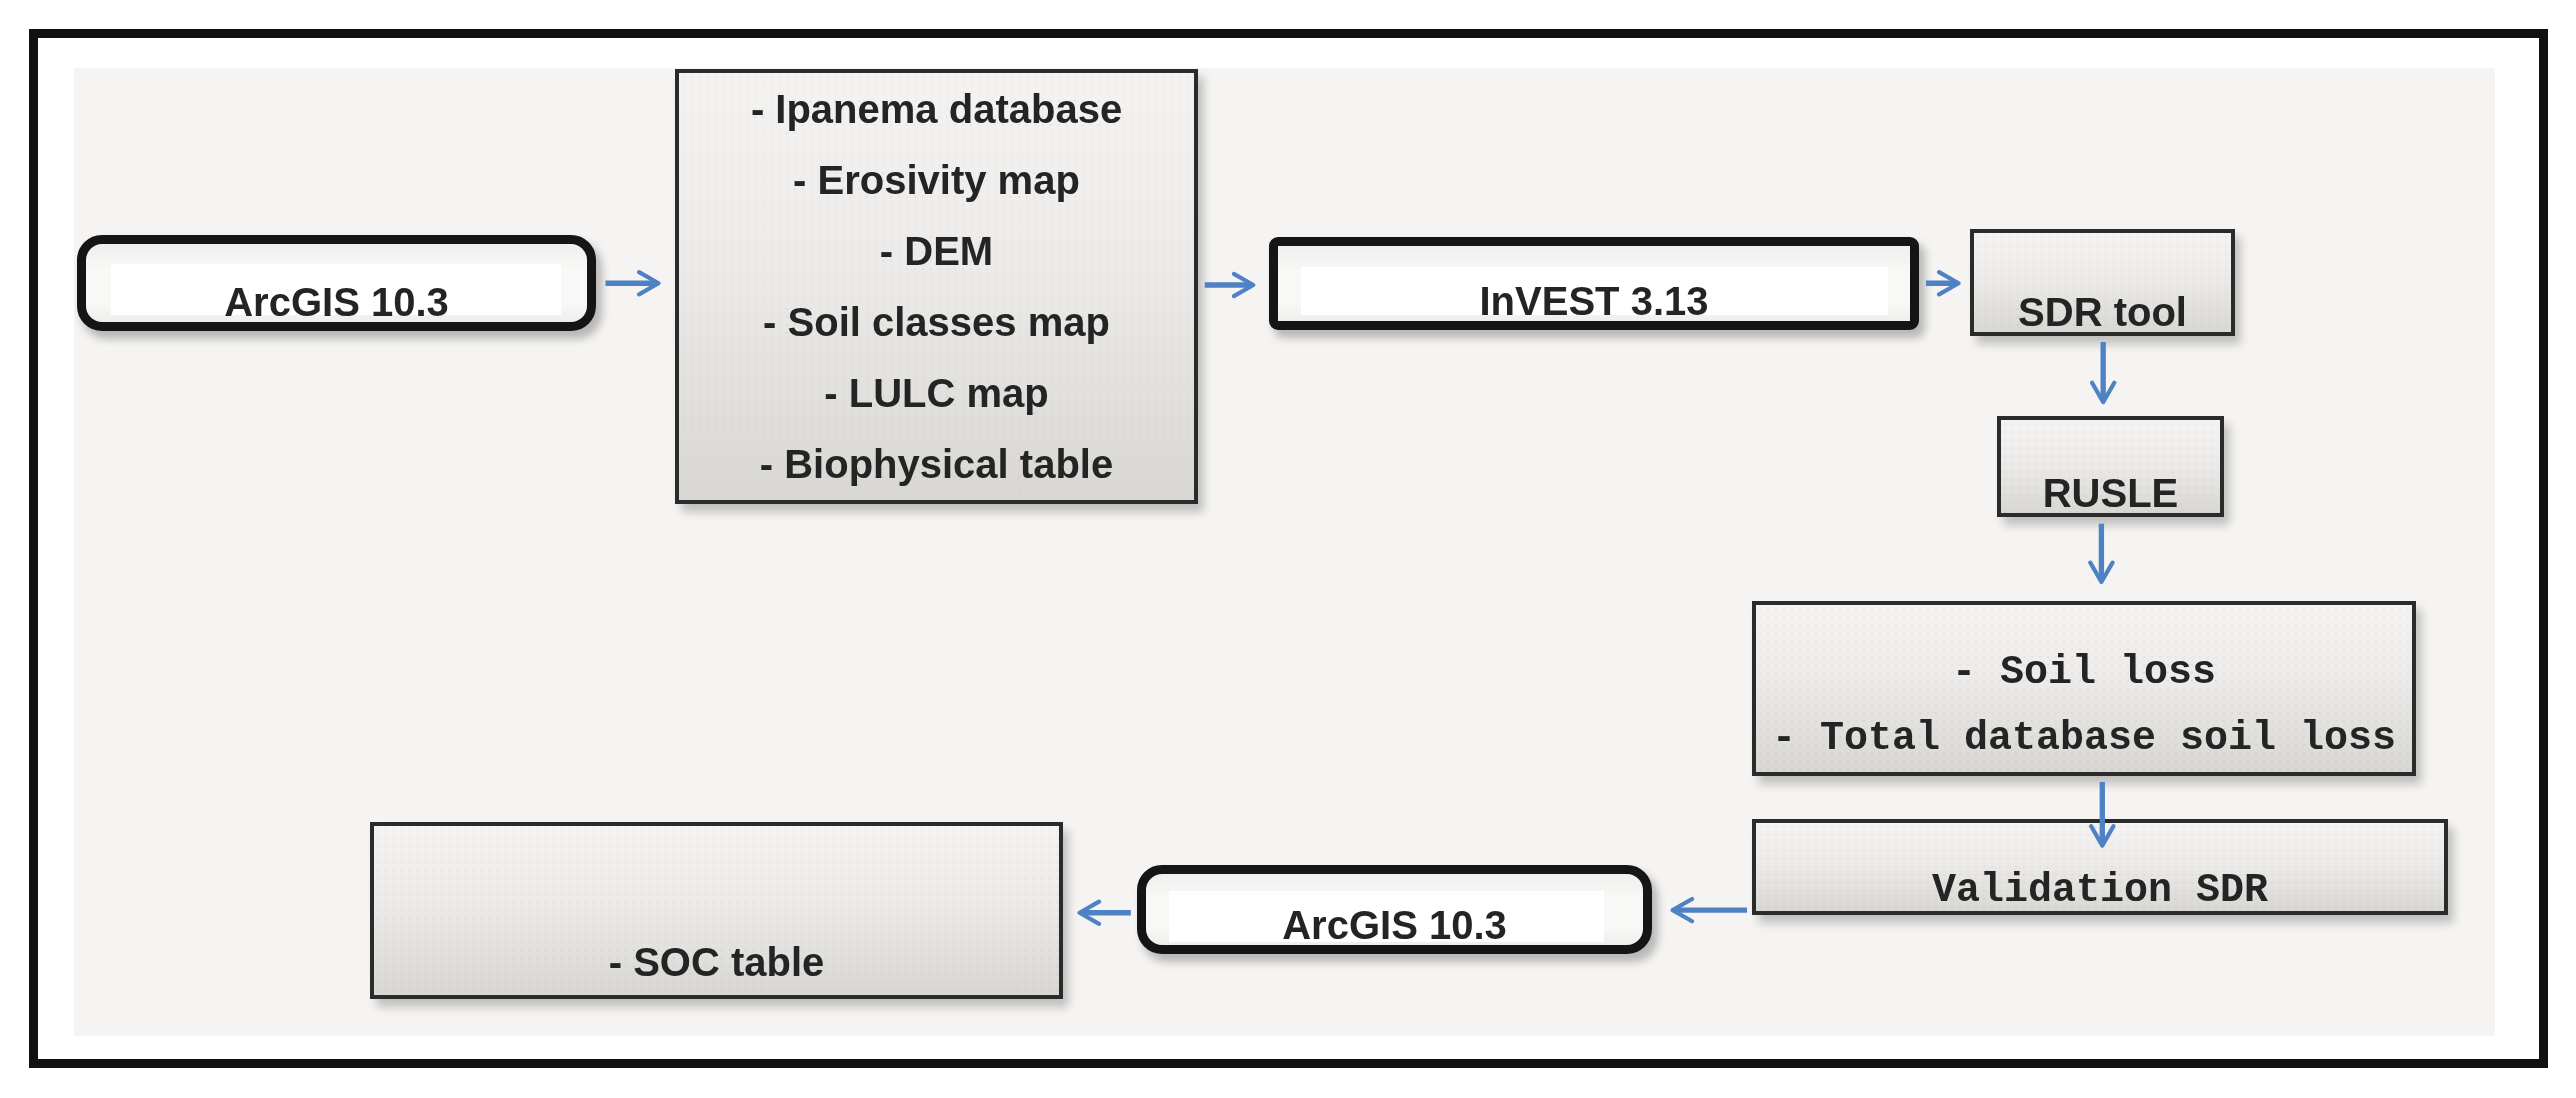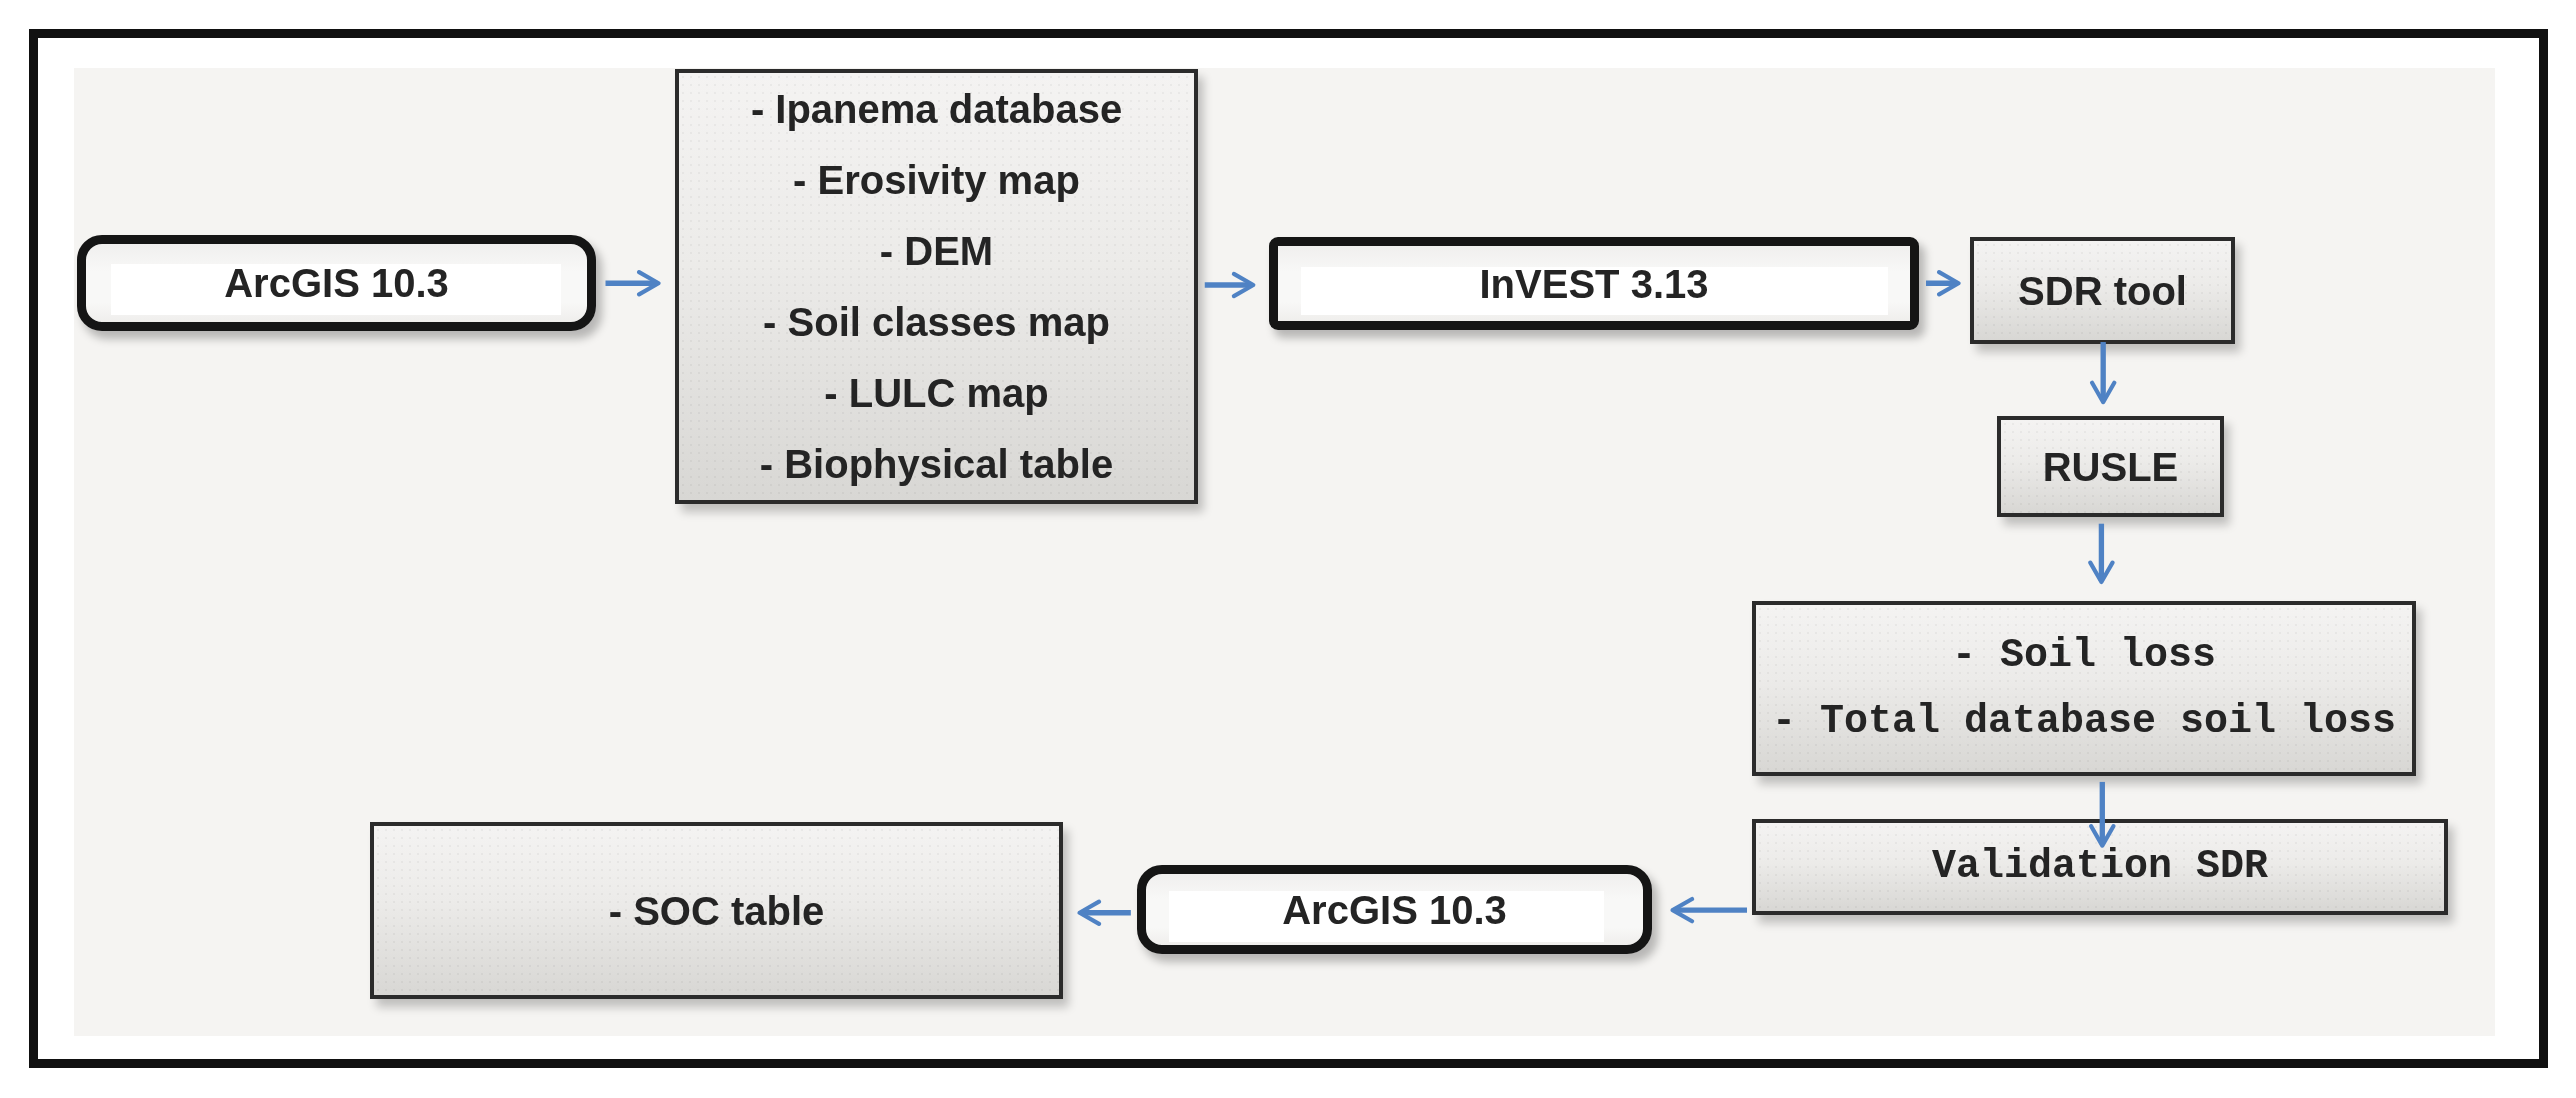--- a/index.html
+++ b/index.html
@@ -12,21 +12,21 @@
 
   .frame {
     position:absolute; left:29px; top:28.5px; width:2519px; height:1039px;
     border:9px solid var(--frame,#111); background:#fff; box-sizing:border-box;
   }
   .panel {
     position:absolute; left:74px; top:68px; width:2421px; height:968px;
     background:var(--panel,#f5f4f2);
   }
 
-  .node { position:absolute; box-sizing:border-box; display:flex; align-items:center; justify-content:center; }
+  .node { position:absolute; box-sizing:border-box; display:flex; align-items:flex-end; justify-content:center; }
 
   
   .gbox {
     border:4.5px solid var(--box-border,#2b2b2b);
     background-image:
       radial-gradient(rgba(0,0,0,0.045) 1.2px, transparent 1.3px),
       linear-gradient(180deg, var(--box-fill-top,#f4f3f2) 0%, #ecebe9 45%, var(--box-fill-bottom,#d8d7d4) 100%);
     background-size:8px 8px, 100% 100%;
     box-shadow:6.2px 8px 9px rgba(0,0,0,0.22);
   }
@@ -45,21 +45,21 @@
     font-size:40px; line-height:1.0; white-space:nowrap;
   }
   .lines span { display:block; }
   .lines-6 span { line-height:71px; }
   .lines-2 span { line-height:66px; }
 
   
   .n-arcgis-top      { left:77px;   top:235px; width:519px; height:96px; }
   .n-inputs          { left:675px;  top:69px;  width:523px; height:435px; }
   .n-invest          { left:1269px; top:237px; width:650px; height:93px;border-radius:9px; }
-  .n-sdr-tool        { left:1970px; top:229px; width:265px; height:107px;margin-top:8px; }
+  .n-sdr-tool        { left:1970px; top:229px; width:265px; height:107px; }
   .n-rusle           { left:1997px; top:416px; width:227px; height:101px; }
   .n-outputs         { left:1752px; top:601px; width:664px; height:175px;font-family:Liberation Mono, monospace; }
   .n-validation      { left:1752px; top:819px; width:696px; height:96px;font-family:Liberation Mono, monospace; }
   .n-arcgis-bottom   { left:1137px; top:865px; width:515px; height:89px; }
   .n-soc             { left:370px;  top:822px; width:693px; height:177px; }
 
   .band-a { left:25px;  top:19.6px; width:450px; height:51px; }
   .band-b { left:23px;  top:20.5px; width:587px; height:48px; }
   .band-c { left:23px;  top:17px; width:435px; height:51px; }
 

